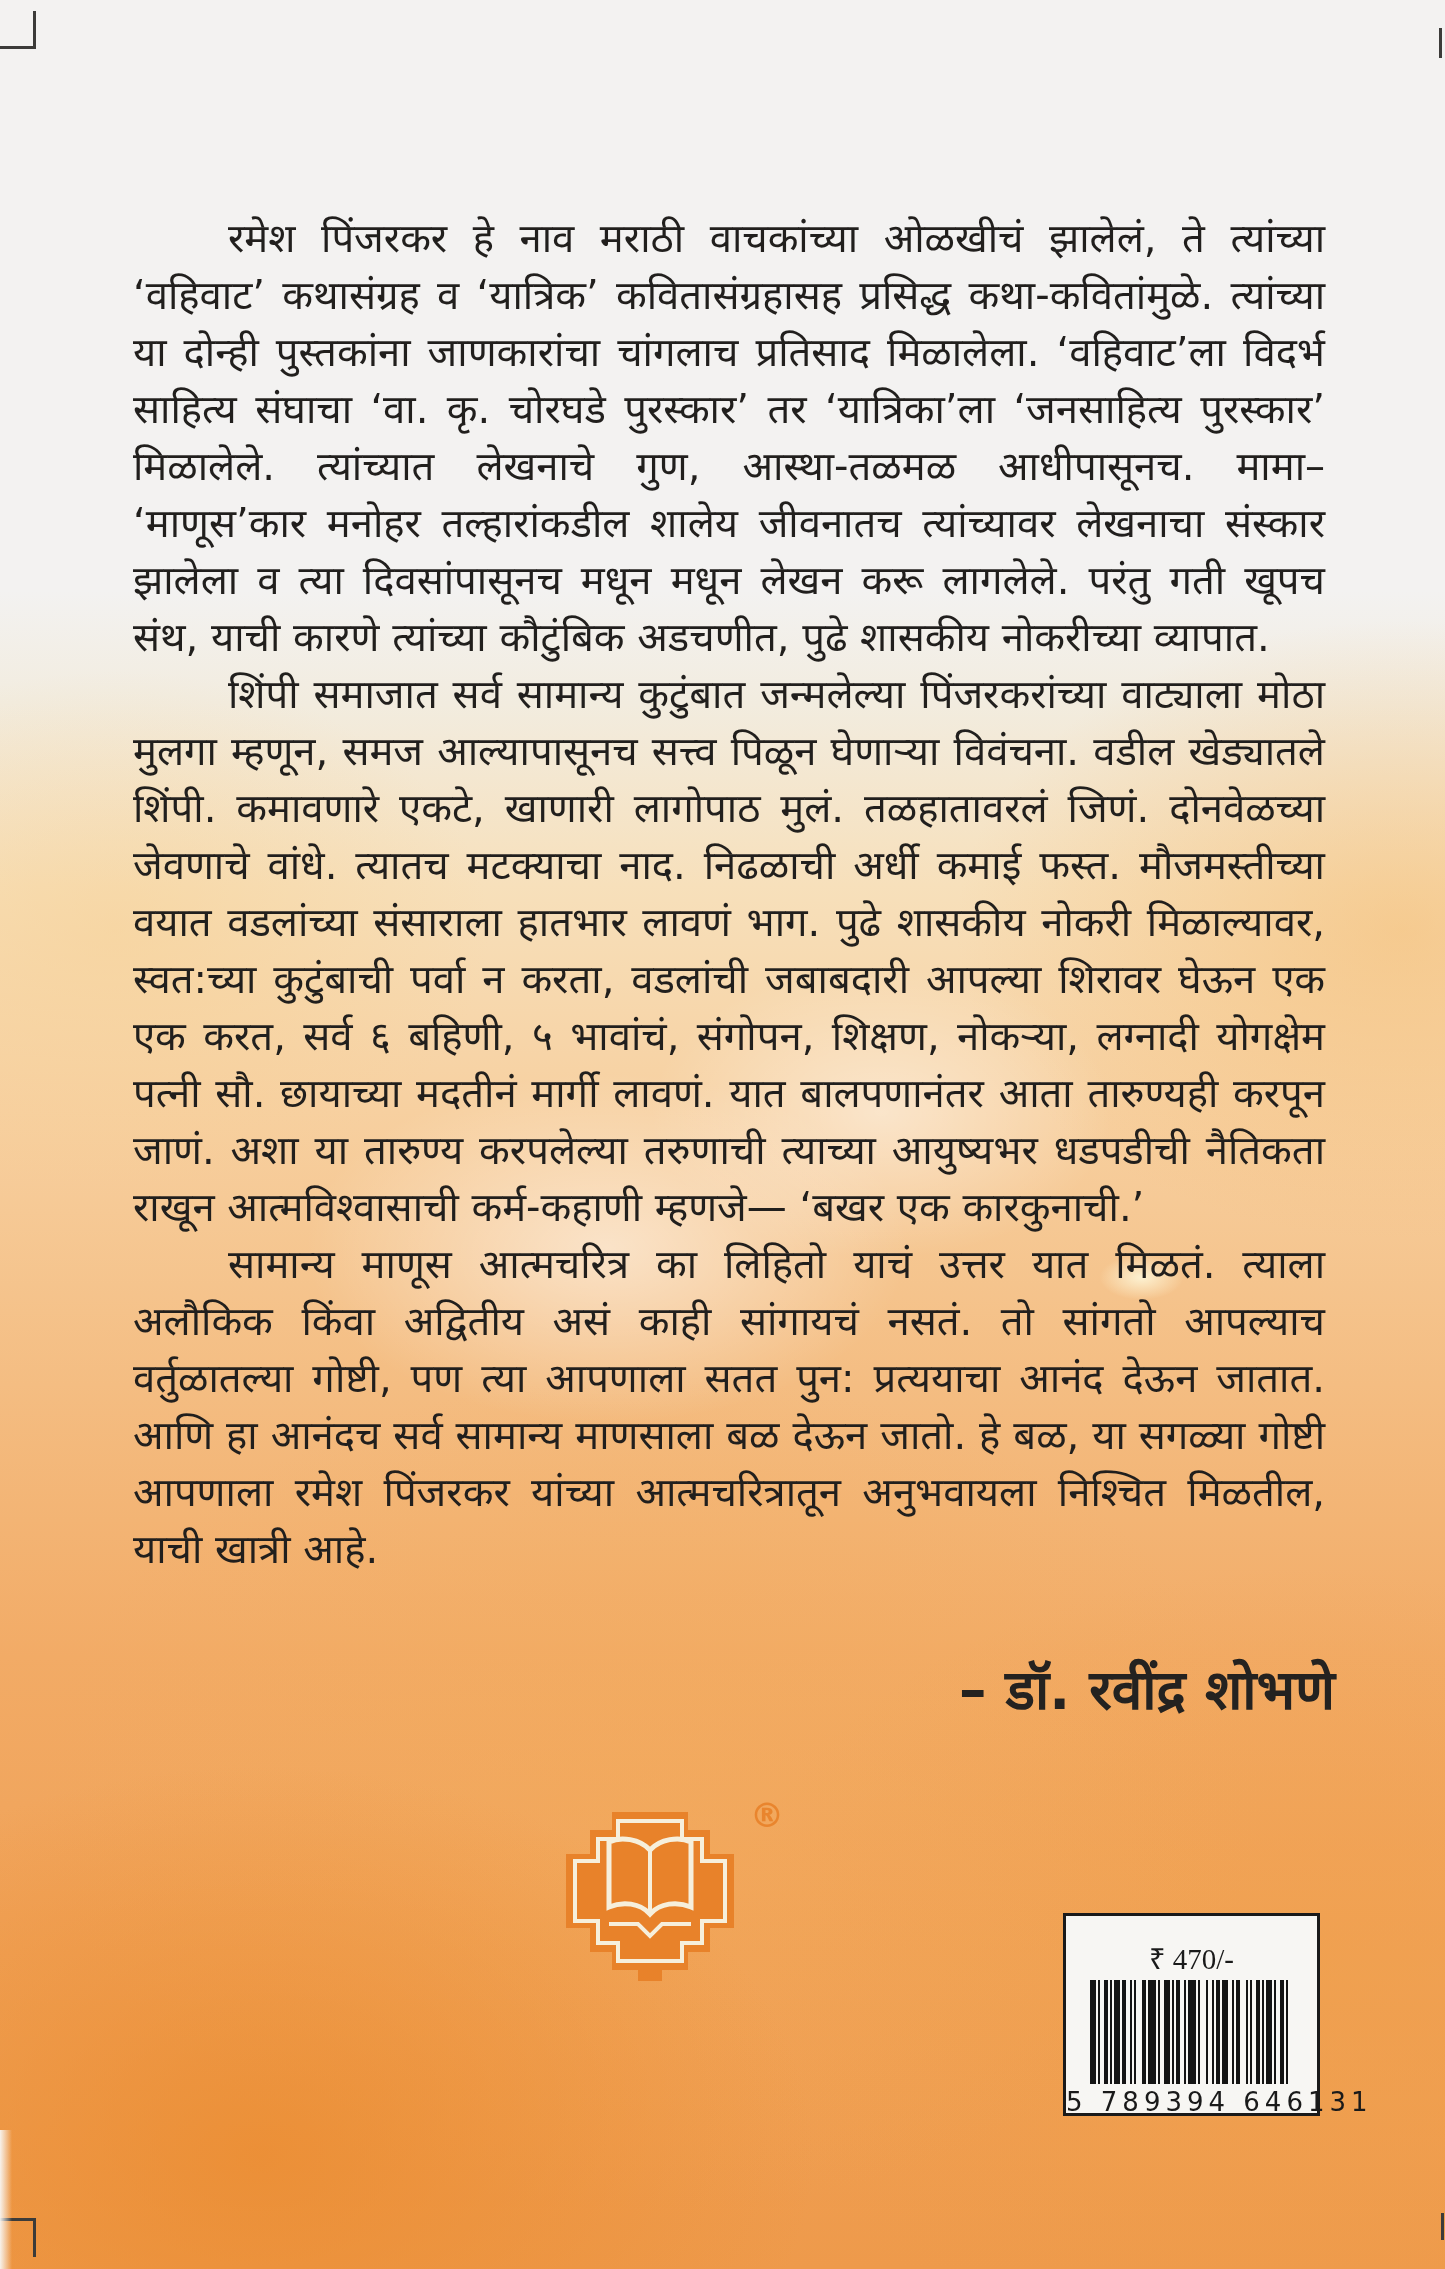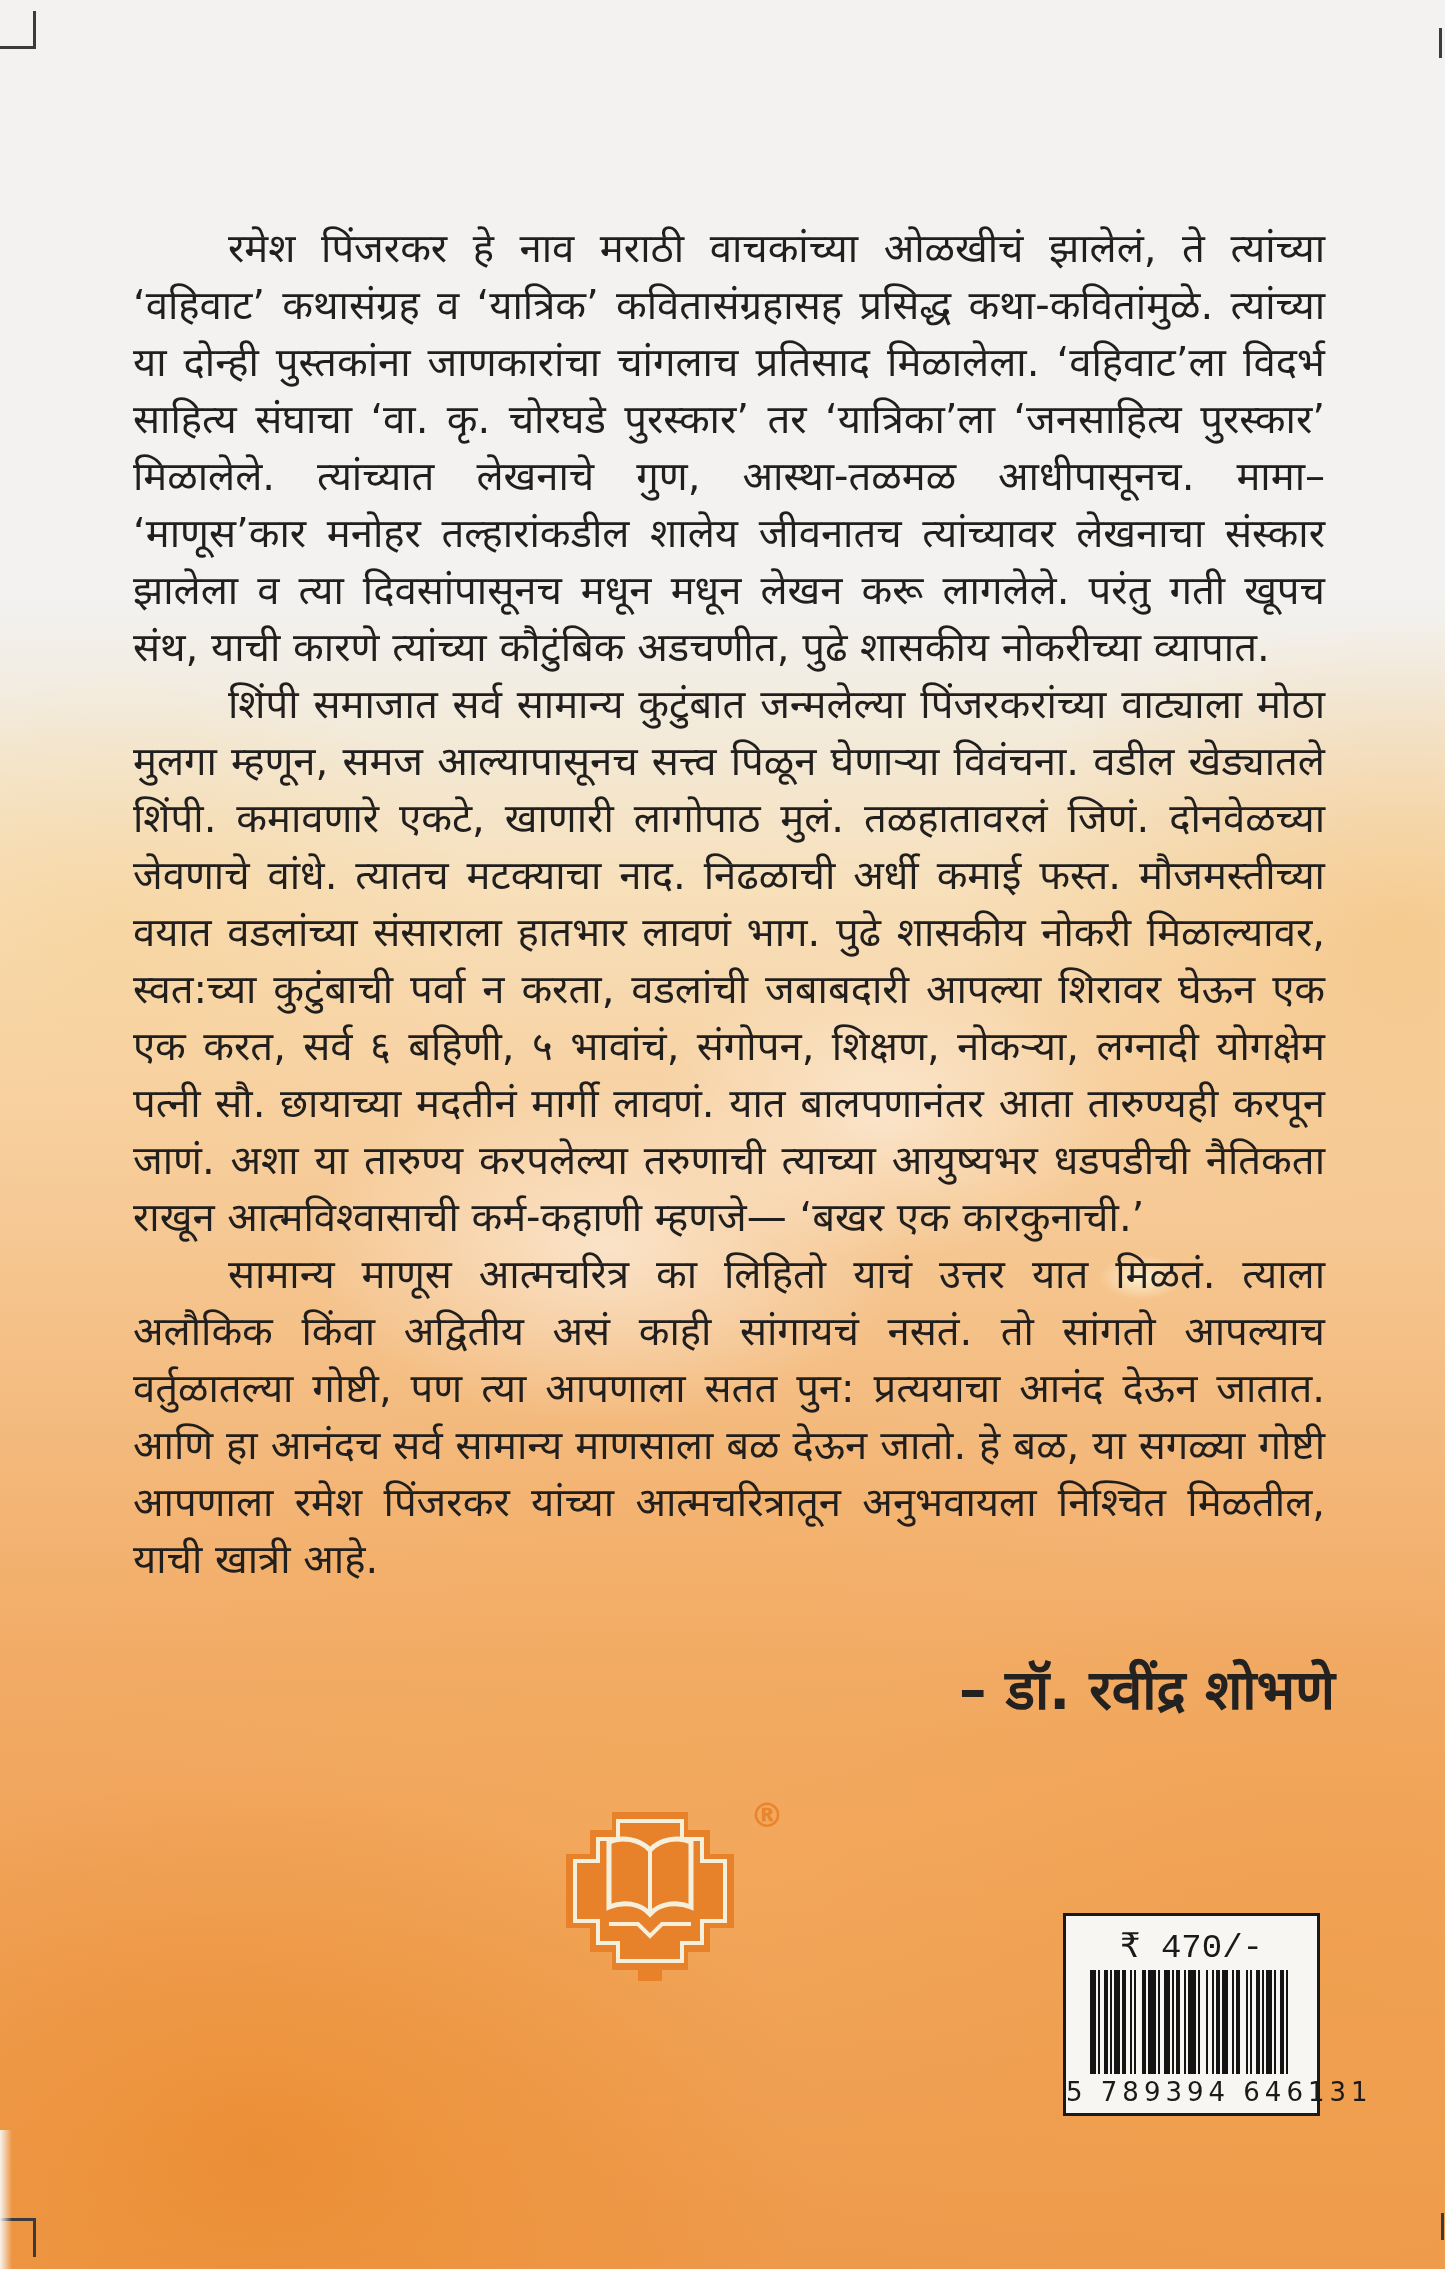--- a/index.html
+++ b/index.html
@@ -20,21 +20,21 @@
       radial-gradient(ellipse 820px 560px at 45% 79%, rgba(243,172,92,0.45), rgba(243,172,92,0) 75%),
       radial-gradient(ellipse 780px 540px at 90% 87%, rgba(240,160,75,0.55), rgba(240,160,75,0) 75%),
       linear-gradient(180deg,
         #f3f2f1 0%, #f3f2f1 26%,
         #f2ecdf 31%, #f7e0bb 39%,
         #f7d0a0 49%, #f4bd82 61%,
         #f2ab66 73%, #f0a156 86%, #ee9a4b 100%);
   }
   .crop{position:absolute;background:#3c3b39;}
   .text-block{
-    position:absolute;left:133px;top:220px;width:1192px;
+    position:absolute;left:133px;top:210px;width:1192px;
     font-size:40px;line-height:57px;color:#211f1d;
     text-align:justify;
   }
   .text-block p{margin:0;text-indent:95px;}
   .signature-block{
     position:absolute;right:110px;top:1650px;
     text-align:center;color:#242220;
   }
   .signature-name{font-size:55px;font-weight:bold;white-space:nowrap;}
   .signature-phone{font-size:40px;font-weight:bold;letter-spacing:3px;margin-top:17px;white-space:nowrap;}
@@ -45,21 +45,21 @@
     color:rgba(232,130,42,0.92);font-size:34px;line-height:1;font-weight:bold;
   }
   .publisher-name{font-size:47px;font-weight:bold;margin-top:12px;white-space:nowrap;}
   .publisher-name sup{font-size:24px;vertical-align:28px;}
   .publisher-address{font-size:38px;font-weight:bold;margin-top:10px;white-space:nowrap;}
   .barcode-box{
     position:absolute;left:1063px;top:1913px;width:257px;height:203px;
     background:#f7f6f3;border:3px solid #1a1a1a;box-sizing:border-box;
     text-align:center;color:#1a1a1a;
   }
-  .barcode-price{font-size:34px;margin-top:9px;font-family:Liberation Mono, monospace;}
+  .barcode-price{font-size:29px;margin-top:22px;font-family:Liberation Serif, serif;}
   .barcode-bars{
     height:104px;margin:3px 12px 0 12px;
     display:flex;align-items:stretch;justify-content:center;overflow:hidden;
   }
   .barcode-number{
     font-size:26px;letter-spacing:5px;margin-top:3px;
     font-family:"DejaVu Sans","Liberation Sans",sans-serif;white-space:nowrap;
   }
   .edge-fade{
     position:absolute;left:0;top:2130px;width:12px;height:139px;

